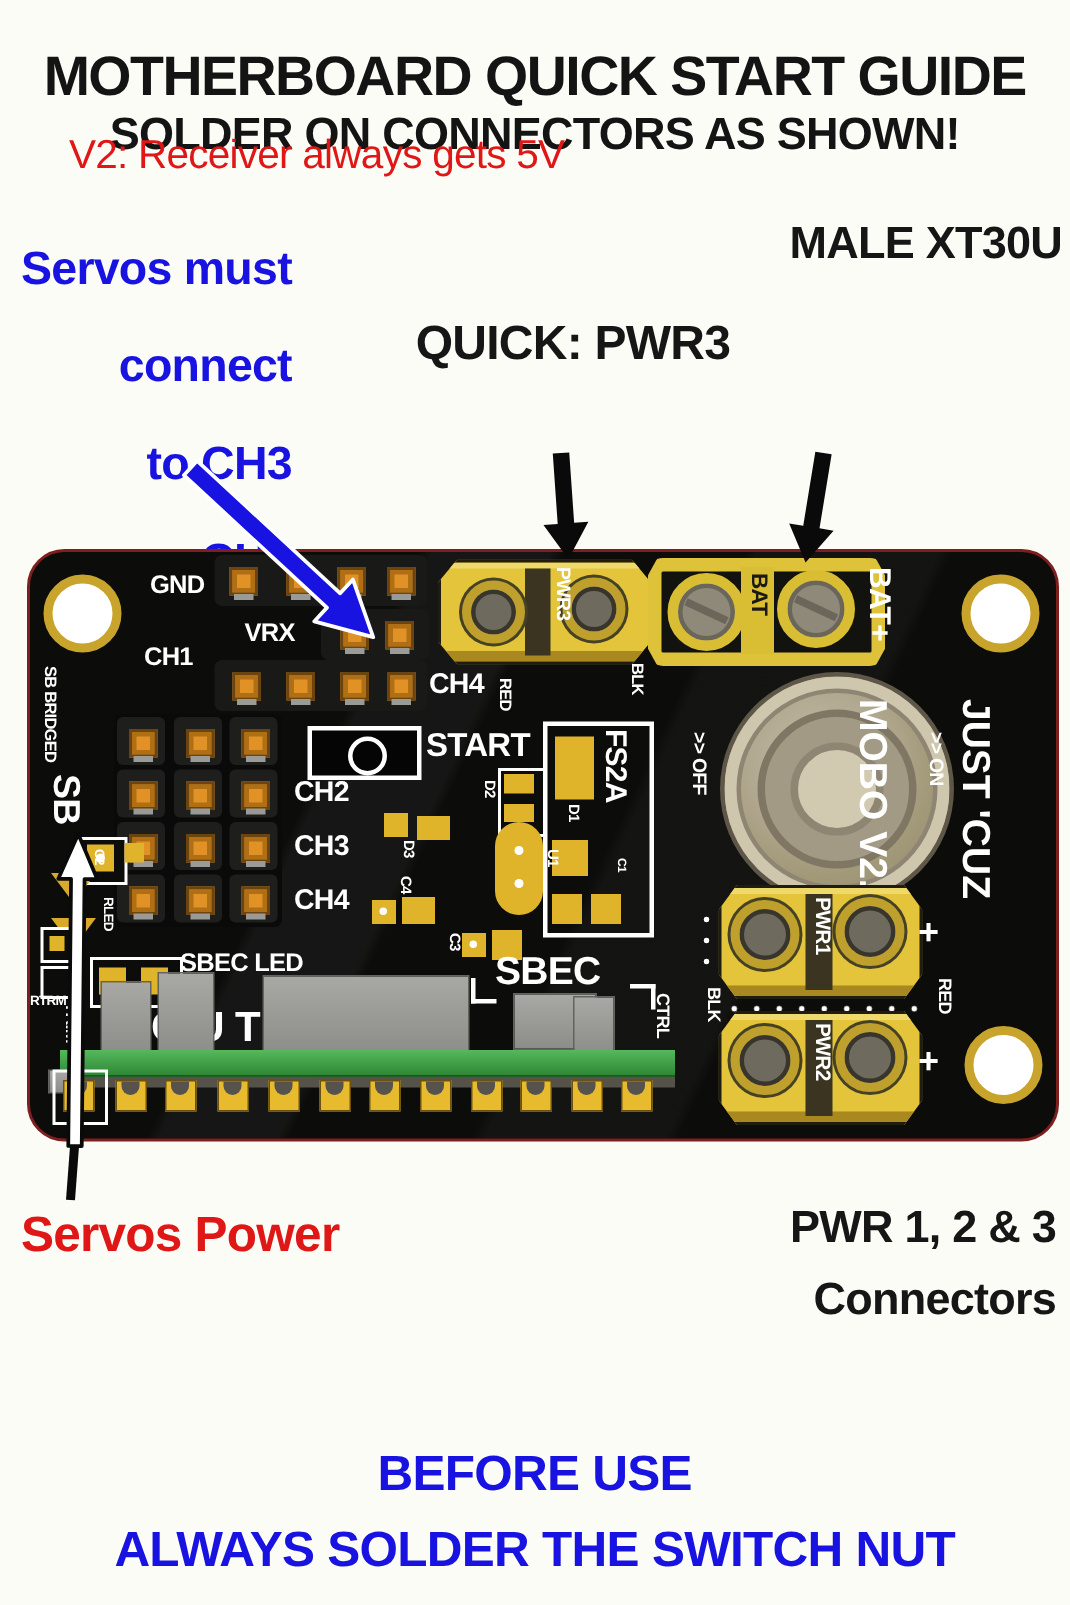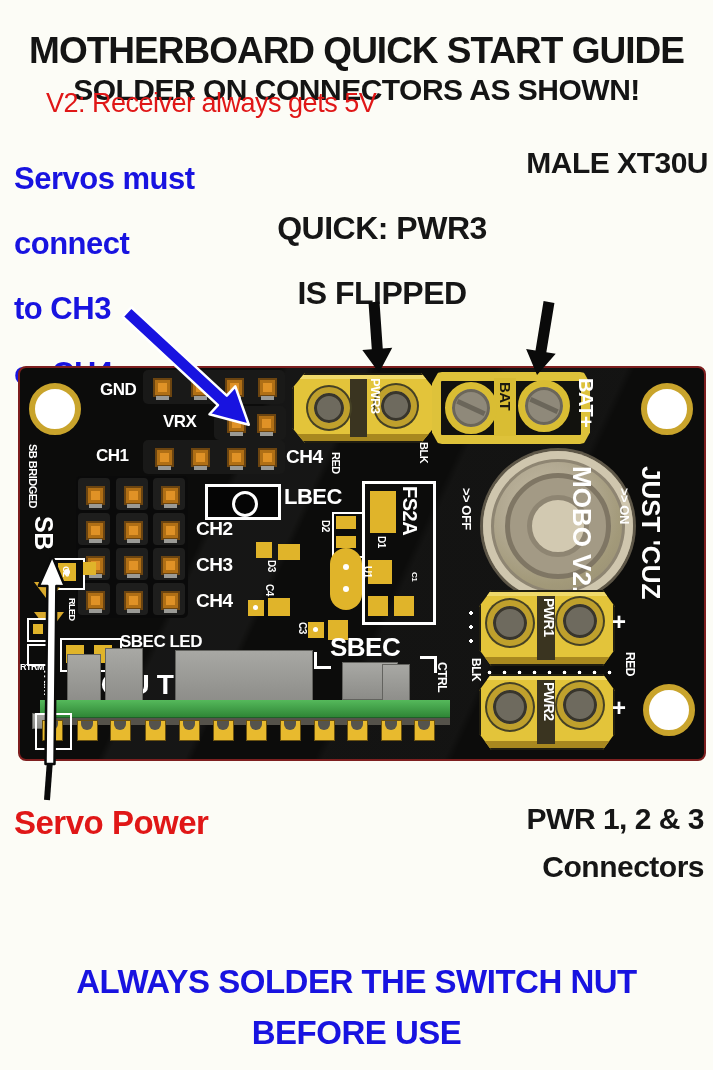--- a/index.html
+++ b/index.html
@@ -4,28 +4,28 @@
 <style>
   html,body{margin:0;padding:0;}
   body{width:713px;height:1070px;background:#fcfcf6;font-family:"Liberation Sans",sans-serif;overflow:hidden;position:relative;}
   .abs{position:absolute;}
   
   .title{left:0;top:5px;width:713px;text-align:center;font-size:37px;font-weight:bold;letter-spacing:-1px;color:#141414;}
   .subtitle{left:0;top:48px;width:713px;text-align:center;font-size:30px;font-weight:bold;letter-spacing:-0.5px;color:#141414;}
   .v2note{left:46px;top:88px;font-size:27px;font-weight:normal;color:#e01717;letter-spacing:-0.5px;}
   .ann{font-weight:bold;letter-spacing:-0.5px;}
   .ann div{white-space:nowrap;}
-  .servo{left:14px;top:146px;font-size:31px;color:#1813e0;line-height:65px;}
+  .servo{left:14px;top:146px;font-size:31px;color:#1813e0;line-height:65px;text-align:right;}
   .pwr3n{left:262px;top:196px;width:240px;text-align:center;font-size:32px;color:#161616;line-height:65px;}
   .batn{left:490px;top:130px;width:218px;text-align:right;font-size:30px;color:#161616;line-height:66px;}
   .bridgen{left:14px;top:798px;font-size:33px;color:#e01717;line-height:50px;}
   .pwrfn{left:455px;top:795px;width:249px;text-align:right;font-size:30px;color:#161616;line-height:48px;}
   .nutn{left:0;top:956px;width:713px;text-align:center;font-size:33px;color:#1813e0;line-height:51px;}
   
-  .board{left:18px;top:366px;width:684px;height:391px;background:#0c0c0b;border:2px solid #7e1f1f;border-radius:8px;z-index:10;
+  .board{left:18px;top:366px;width:684px;height:391px;background:#0c0c0b;border:2px solid #7e1f1f;border-radius:25px;z-index:10;
          background-image:linear-gradient(115deg,transparent 30%,rgba(255,255,255,.045) 31%,rgba(255,255,255,.045) 40%,transparent 41%),
                           linear-gradient(115deg,transparent 55%,rgba(255,255,255,.03) 56%,rgba(255,255,255,.03) 70%,transparent 71%);}
   .hole{width:40px;height:40px;border:6px solid #c9a42c;background:#fff;border-radius:50%;}
   .sl{color:#fff;font-weight:bold;font-size:17px;letter-spacing:-0.5px;}
   .sl2{color:#fff;font-weight:bold;font-size:19px;letter-spacing:-0.5px;}
   .vt{color:#fff;font-weight:bold;transform-origin:0 0;transform:rotate(90deg);white-space:pre;line-height:1.05;letter-spacing:-0.5px;}
   .vtd{color:#1c1a10;font-weight:bold;transform-origin:0 0;transform:rotate(90deg);white-space:pre;letter-spacing:-0.5px;}
   .hsock{background:#191918;border-radius:5px;}
   .pinu{width:15px;height:15px;background:#e09226;border:2px solid #6b4410;box-shadow:inset 0 0 0 3px #b06f15;}
   .pinu::after{content:"";position:absolute;left:1px;bottom:-5px;width:13px;height:4px;background:#9a9a96;}
@@ -62,60 +62,59 @@
 
 <div class="abs ann servo">
   <div>Servos must</div>
   <div>connect</div>
   <div>to CH3</div>
   <div>or CH4</div>
 </div>
 
 <div class="abs ann pwr3n">
   <div>QUICK: PWR3</div>
-  <div>IS FLIPPED</div>
 </div>
 
 <div class="abs ann batn">
   <div>MALE XT30U</div>
 </div>
 
 <div class="abs ann bridgen">
-  <div>Servo Power</div>
+  <div>Servos Power</div>
 </div>
 
 <div class="abs ann pwrfn">
   <div>PWR 1, 2 &amp; 3</div>
   <div>Connectors</div>
 </div>
 
 <div class="abs ann nutn">
+  <div>BEFORE USE</div>
   <div>ALWAYS SOLDER THE SWITCH NUT</div>
-  <div>BEFORE USE</div>
 </div>
 
 <div class="abs board">
 
   <div class="abs hole" style="left:9px;top:15px;"></div>
   <div class="abs hole" style="left:621px;top:15px;"></div>
   <div class="abs hole" style="left:623px;top:316px;"></div>
 
   <span class="abs sl" style="left:80px;top:12px;">GND</span>
   <div class="abs hsock" style="left:123px;top:2px;width:142px;height:34px;">
     <div class="abs pinu" style="left:10px;top:8px;"></div>
     <div class="abs pinu" style="left:48px;top:8px;"></div>
     <div class="abs pinu" style="left:82px;top:8px;"></div>
     <div class="abs pinu" style="left:115px;top:8px;"></div>
   </div>
   <span class="abs sl" style="left:143px;top:44px;">VRX</span>
   <div class="abs hsock" style="left:194px;top:38px;width:72px;height:34px;">
     <div class="abs pinu" style="left:13px;top:8px;"></div>
     <div class="abs pinu" style="left:43px;top:8px;"></div>
   </div>
-  <span class="abs sl" style="left:76px;top:78px;">CH1</span>
+  <span class="abs sl" style="left:76px;top:60px;">CH1</span>
   <div class="abs hsock" style="left:123px;top:72px;width:142px;height:34px;">
     <div class="abs pinu" style="left:12px;top:8px;"></div>
     <div class="abs pinu" style="left:48px;top:8px;"></div>
     <div class="abs pinu" style="left:84px;top:8px;"></div>
     <div class="abs pinu" style="left:115px;top:8px;"></div>
   </div>
   <span class="abs sl2" style="left:266px;top:78px;">CH4</span>
 
   <div class="abs xtf" style="left:272px;top:5px;width:138px;height:66px;">
     <div class="abs" style="left:56px;top:4px;width:17px;height:58px;background:#3a3420;"></div>
@@ -184,21 +183,21 @@
         <div class="abs pinu" style="left:8px;top:8px;"></div>
       </div>
   </div>
   <span class="abs sl2" style="left:176px;top:150px;">CH2</span>
   <span class="abs sl2" style="left:176px;top:186px;">CH3</span>
   <span class="abs sl2" style="left:176px;top:222px;">CH4</span>
 
   <div class="abs ledwin" style="left:185px;top:116px;width:70px;height:30px;">
     <div class="abs" style="left:24px;top:4px;width:20px;height:20px;border:3px solid #fff;border-radius:50%;"></div>
   </div>
-  <span class="abs sl" style="left:264px;top:116px;font-size:22px;">LBEC</span>
+  <span class="abs sl" style="left:264px;top:116px;font-size:22px;">START</span>
 
   <div class="abs fsbox" style="left:342px;top:113px;width:68px;height:138px;"></div>
   <span class="abs vt" style="left:400px;top:118px;font-size:20px;">FS2A</span>
   <div class="abs ypad" style="left:350px;top:123px;width:26px;height:42px;"></div>
   <span class="abs vt" style="left:366px;top:168px;font-size:10px;">D1</span>
   <div class="abs ypad" style="left:348px;top:192px;width:24px;height:24px;"></div>
   <span class="abs vt" style="left:398px;top:204px;font-size:8px;">C1</span>
   <div class="abs ypad" style="left:348px;top:228px;width:20px;height:20px;"></div>
   <div class="abs ypad" style="left:374px;top:228px;width:20px;height:20px;"></div>
 

